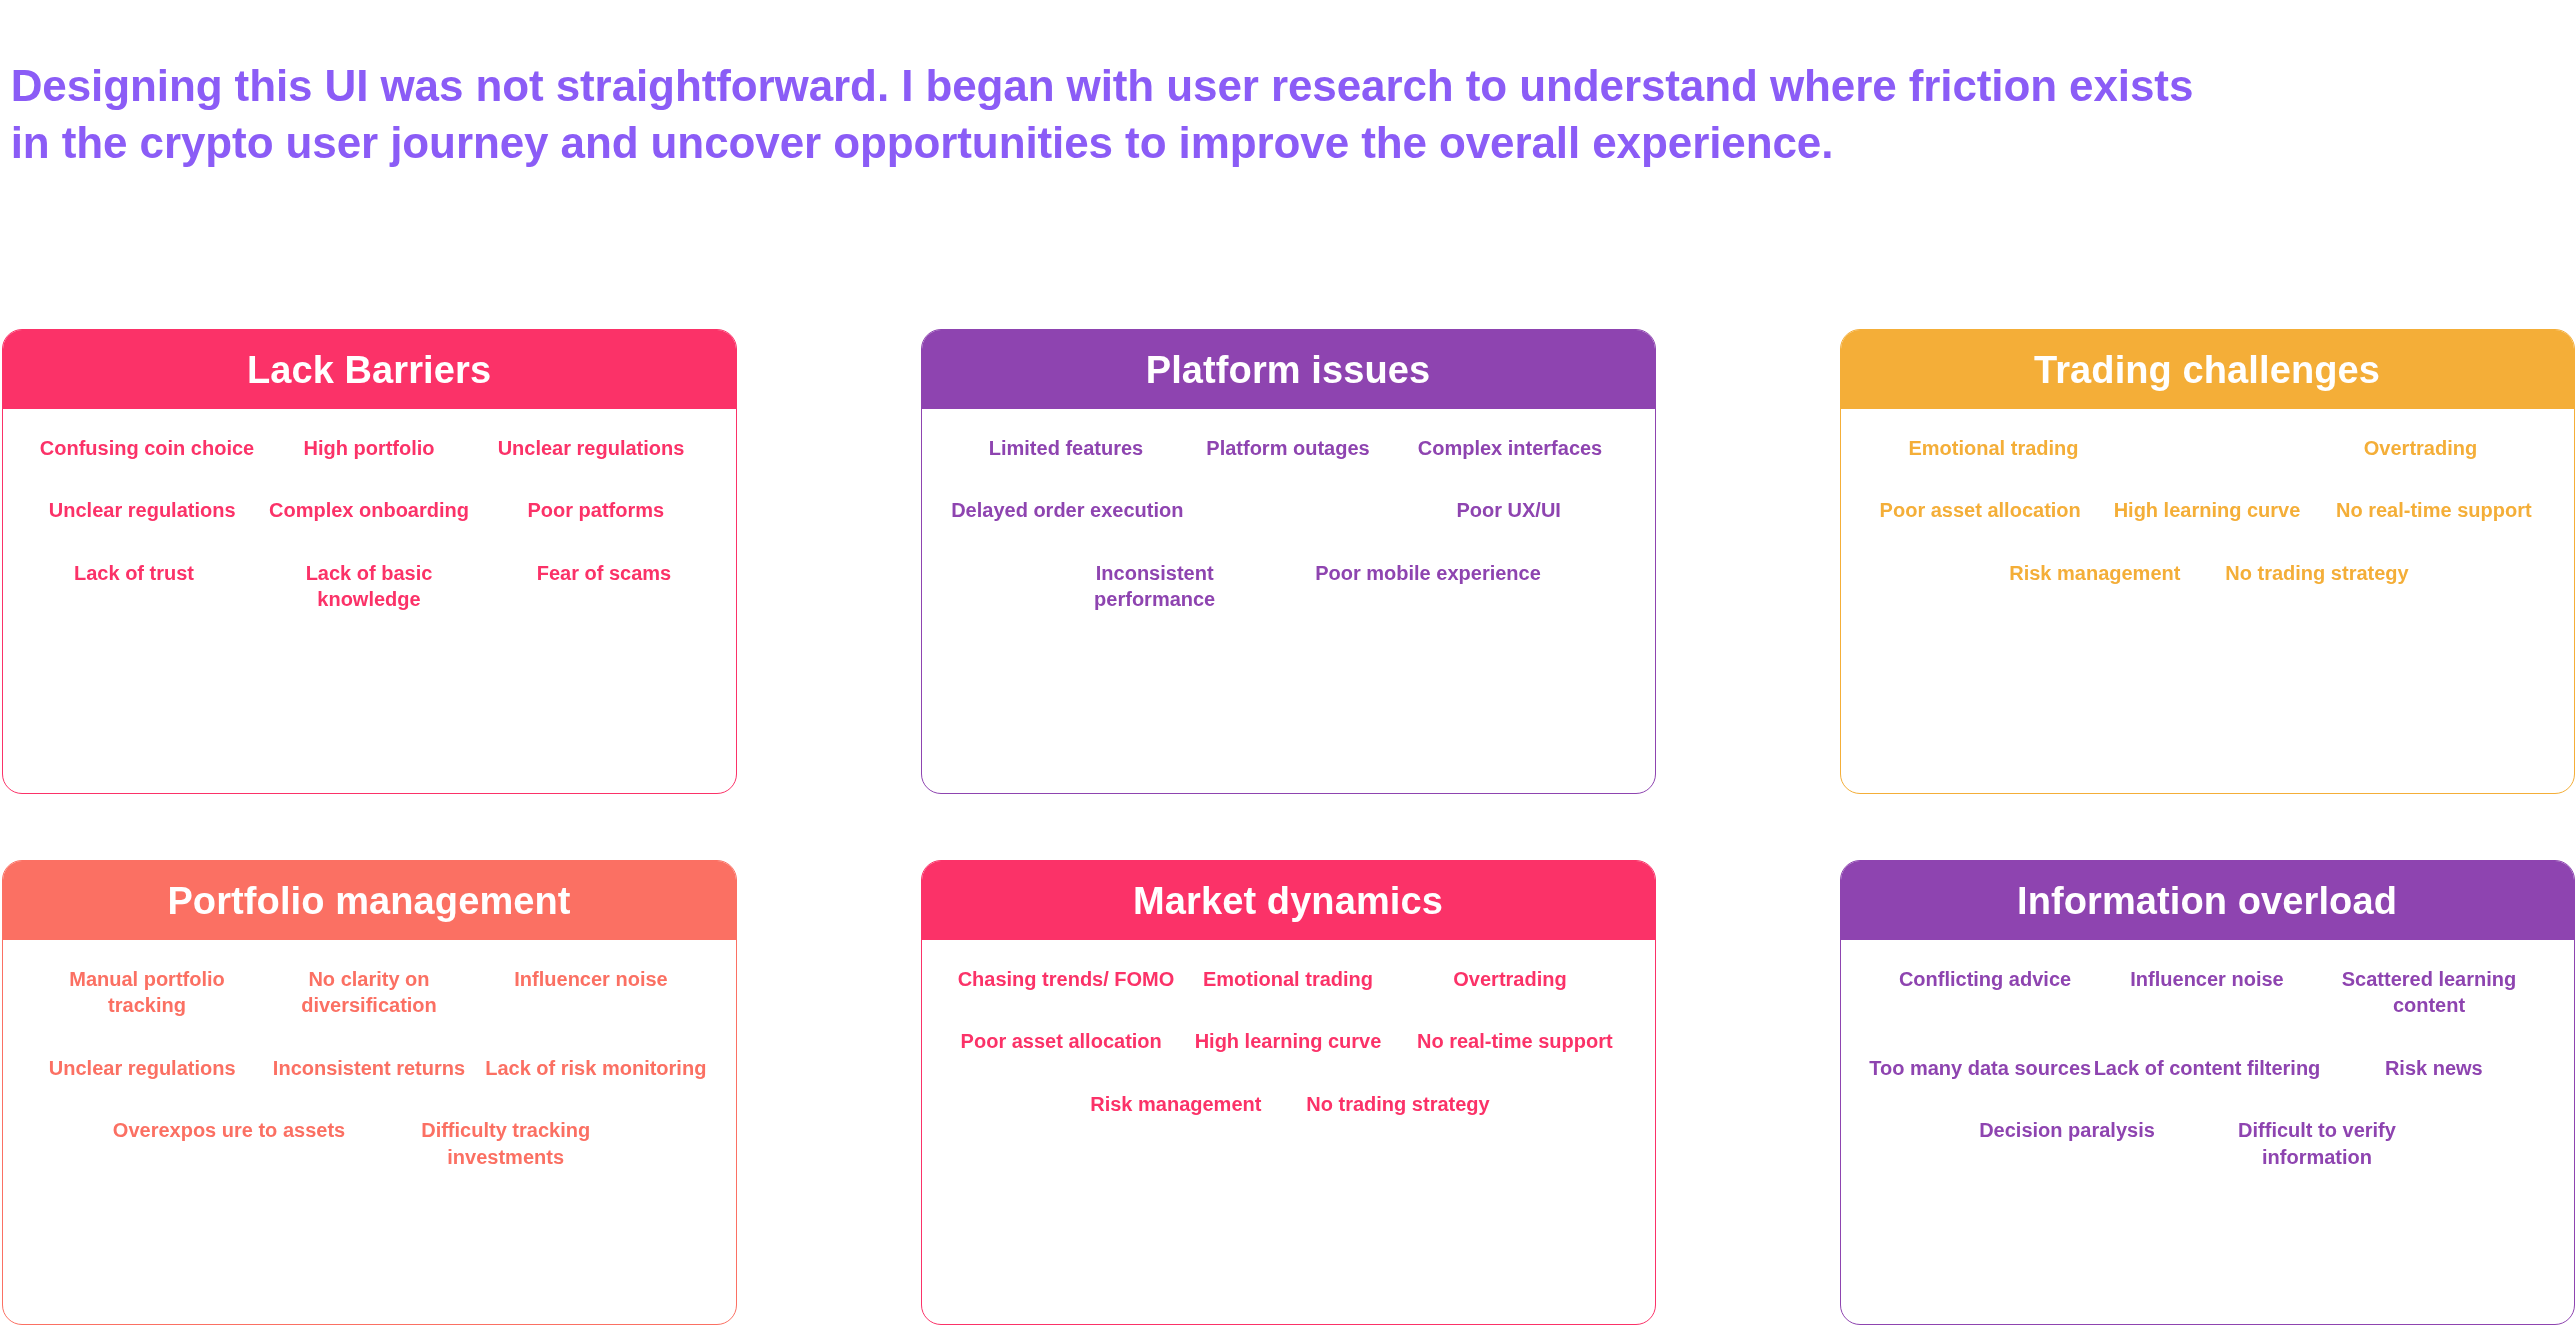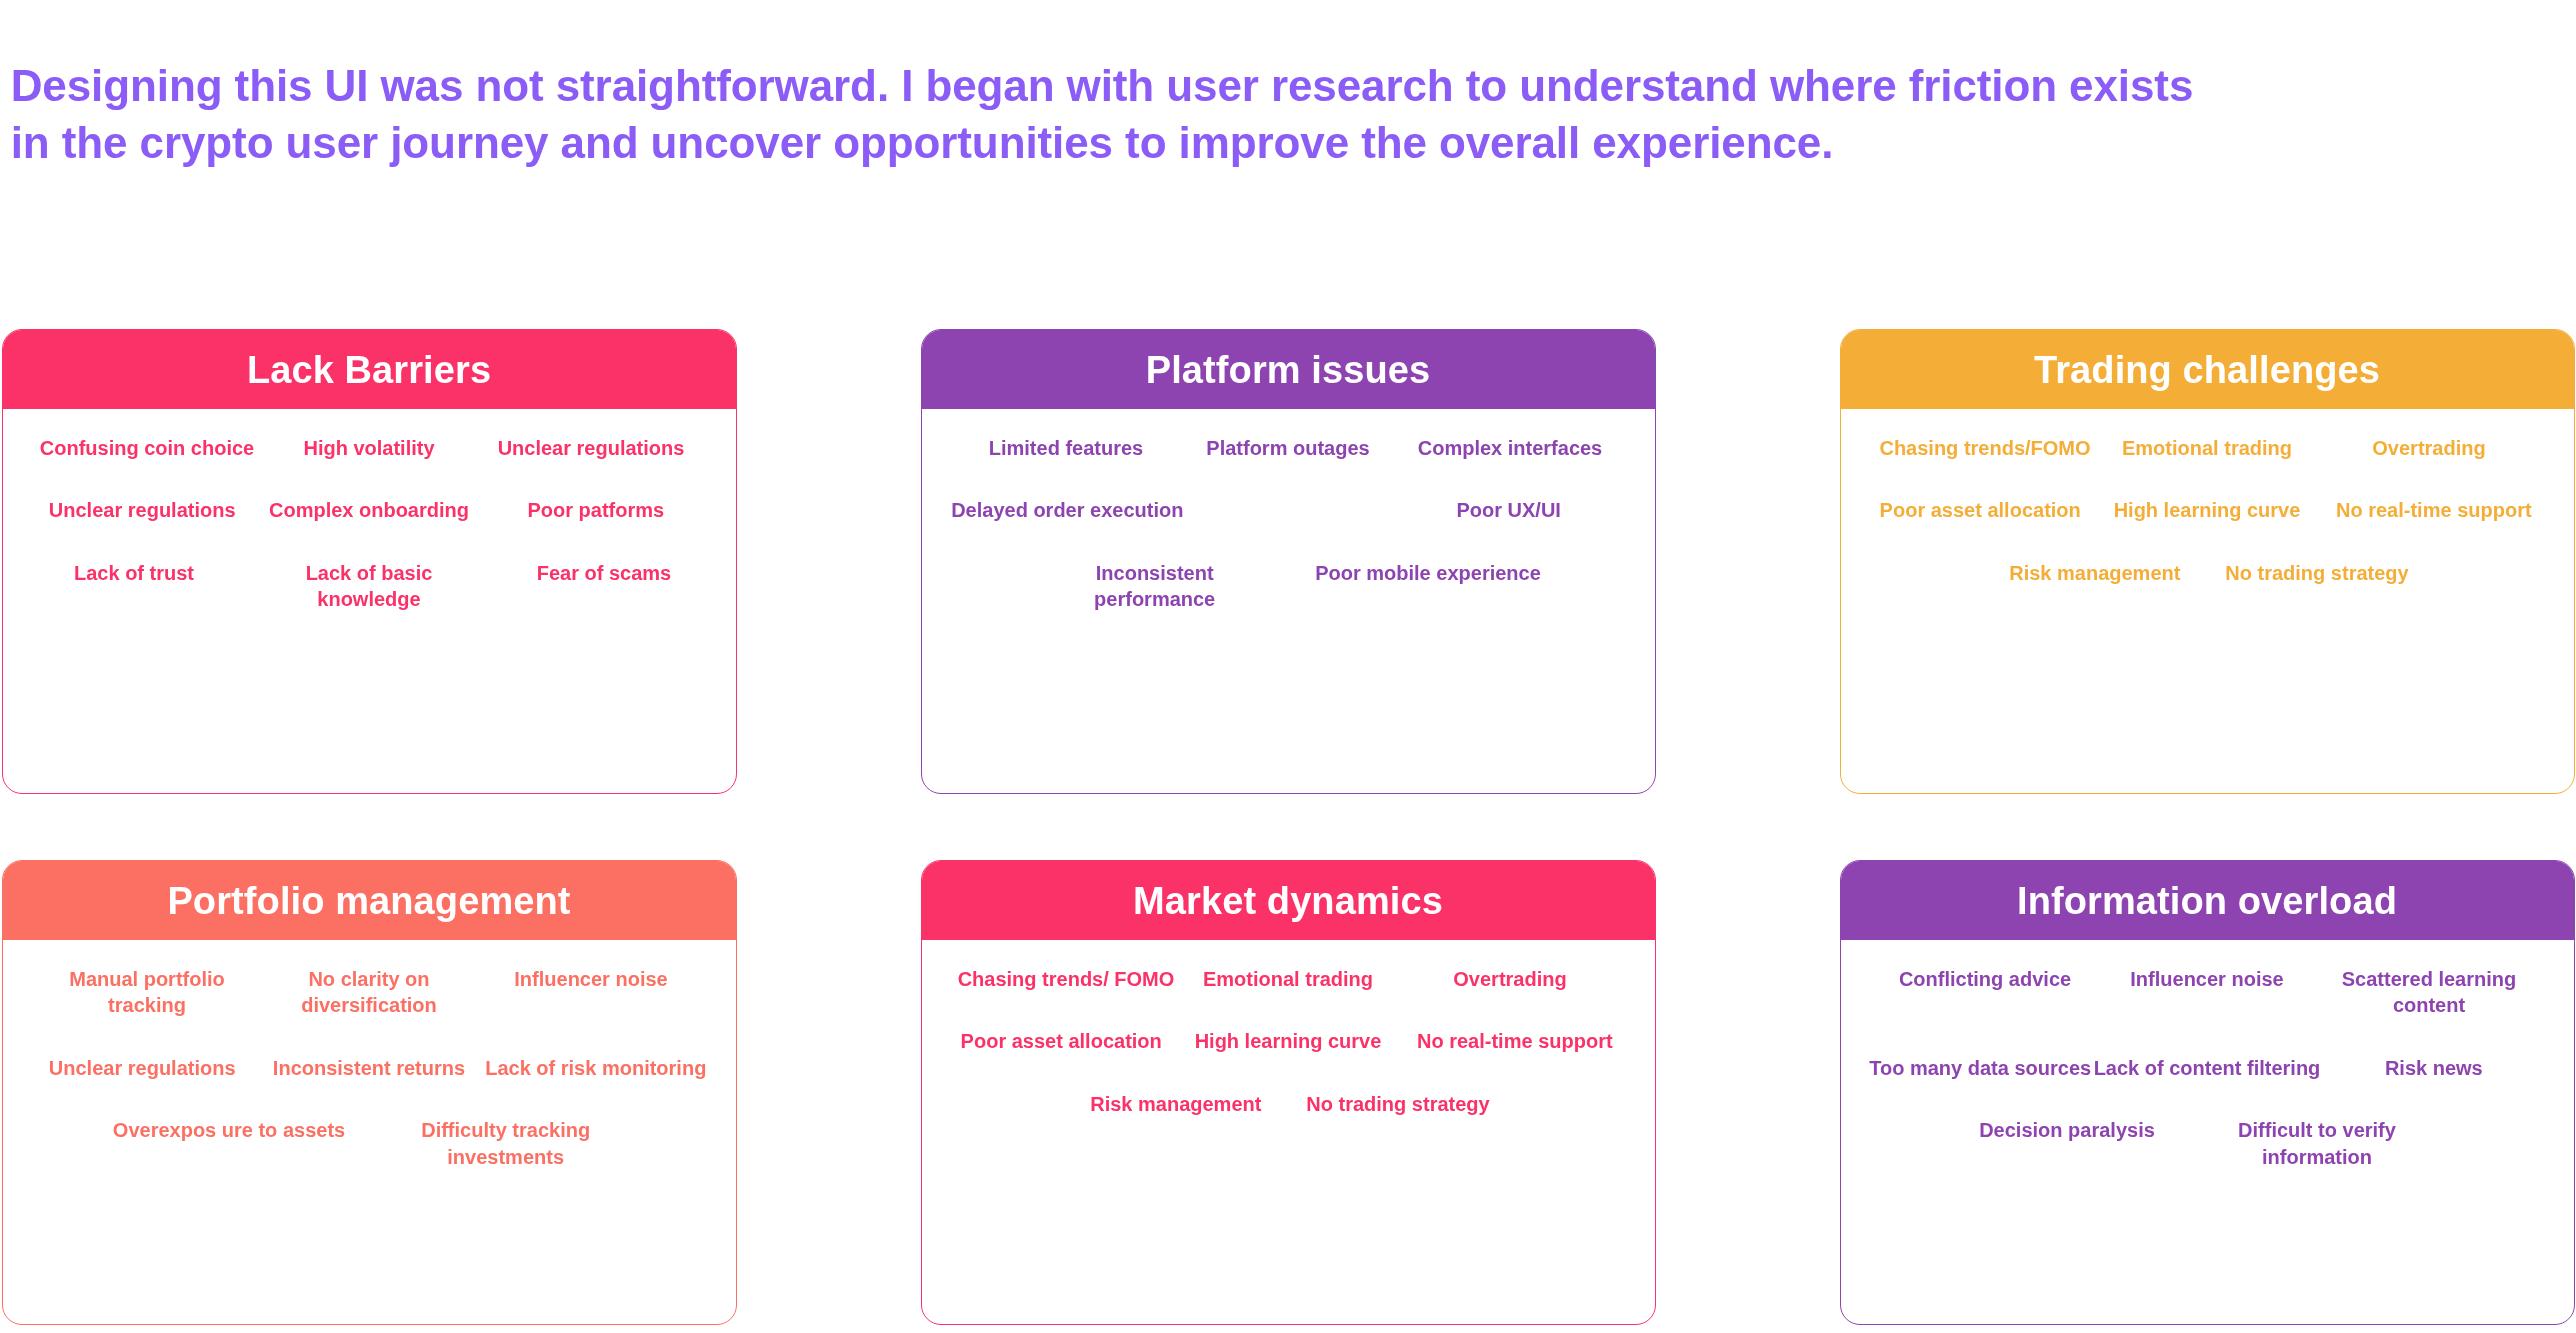--- a/index.html
+++ b/index.html
@@ -111,21 +111,21 @@
 
 <div class="grid">
 
   <div class="card" style="--accent:#FB3268">
     <div class="card-header">
       <div class="card-title">Lack Barriers</div>
     </div>
     <div class="card-body">
       <div class="chip-row r1">
         <div class="chip">Confusing coin choice</div>
-        <div class="chip">High volatility</div>
+        <div class="chip">High portfolio</div>
         <div class="chip">Unclear regulations</div>
       </div>
       <div class="chip-row r2">
         <div class="chip">Unclear regulations</div>
         <div class="chip">Complex onboarding</div>
         <div class="chip">Poor patforms</div>
       </div>
       <div class="chip-row r3">
         <div class="chip">Lack of trust</div>
         <div class="chip">Lack of basic knowledge</div>
@@ -154,21 +154,20 @@
       </div>
     </div>
   </div>
 
   <div class="card" style="--accent:#F4AE38">
     <div class="card-header">
       <div class="card-title">Trading challenges</div>
     </div>
     <div class="card-body">
       <div class="chip-row r1">
-        <div class="chip">Chasing trends/FOMO</div>
         <div class="chip">Emotional trading</div>
         <div class="chip">Overtrading</div>
       </div>
       <div class="chip-row r2">
         <div class="chip">Poor asset allocation</div>
         <div class="chip">High learning curve</div>
         <div class="chip">No real-time support</div>
       </div>
       <div class="chip-row r3">
         <div class="chip">Risk management</div>

